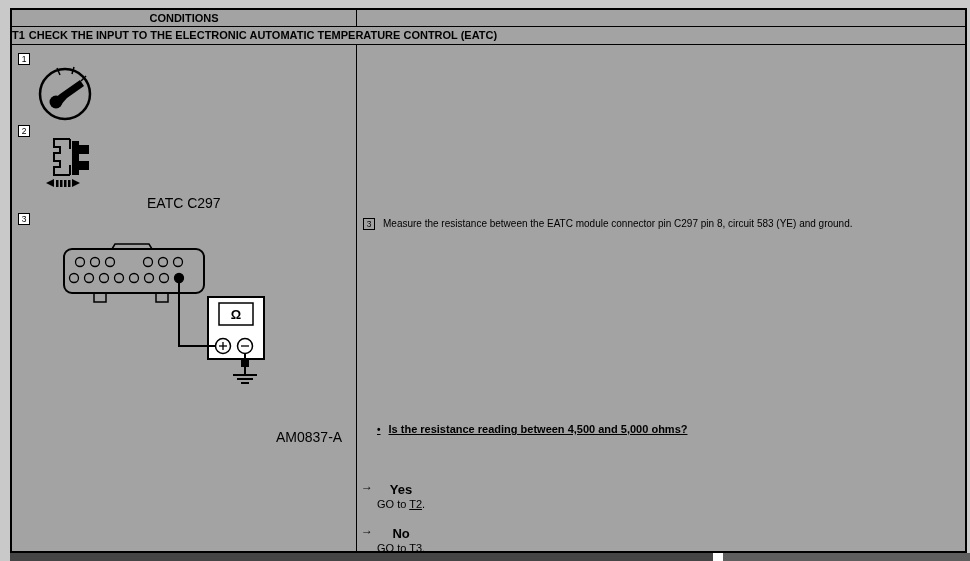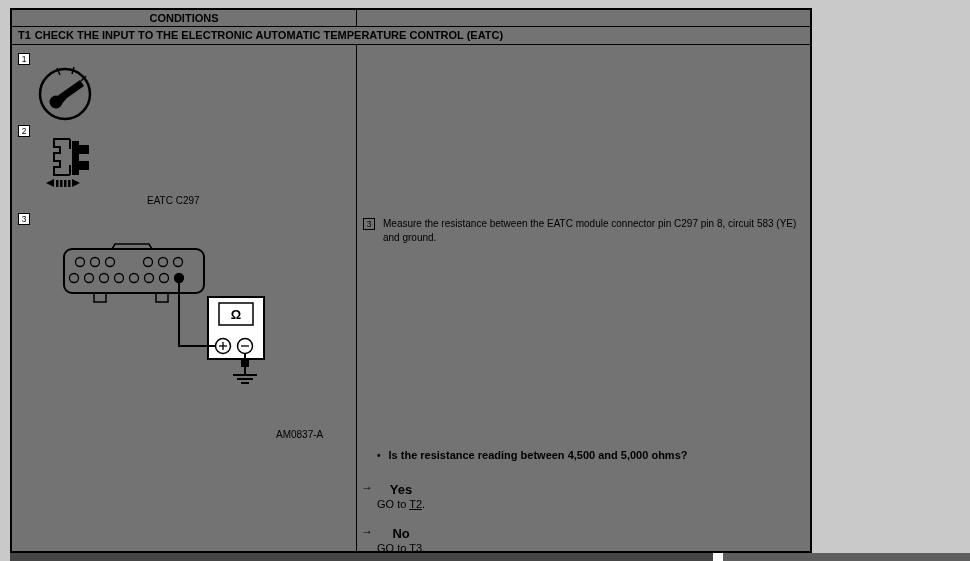--- a/index.html
+++ b/index.html
@@ -10,22 +10,22 @@
   }
   .page {
     position:relative;
     width:970px; height:561px;
     background:#c9c9c9;
     overflow:hidden;
   }
   .doc {
     position:absolute;
     left:10px; top:8px;
-    width:802px; height:545px;
-    background:#737373;
+    width:957px; height:545px;
+    background:#a3a3a3;
     border:2px solid #000;
     display:flex;
     flex-direction:column;
     color:#000;
   }
   .row-header {
     display:flex;
     flex-direction:row;
     height:17px;
     border-bottom:1px solid #000;
@@ -39,21 +39,21 @@
     overflow:hidden;
   }
   .hdr-left { width:345px; border-right:1px solid #000; }
   .hdr-right { flex:1; }
   .row-title {
     flex:0 0 auto;
     height:18px;
     border-bottom:1px solid #000;
     font-size:11px;
     line-height:17px;
-    padding-left:6px;
+    padding-left:0;
     white-space:nowrap;
     overflow:hidden;
   }
   .test-id { font-weight:bold; margin-right:4px; }
   .test-title { font-weight:bold; }
   .row-body {
     flex:1;
     display:flex;
     flex-direction:row;
     min-height:0;
@@ -72,21 +72,21 @@
     position:absolute;
     width:12px; height:12px;
     border:1px solid #000;
     font-size:8.5px;
     line-height:10px;
     text-align:center;
     background:#fff;
   }
   .fig-label {
     position:absolute;
-    font-size:10px;
+    font-size:14px;
     white-space:nowrap;
   }
   .abs { position:absolute; }
   .step-line {
     position:absolute;
     display:flex;
     align-items:flex-start;
   }
   .stepbox-inline {
     width:12px; height:12px;
@@ -244,21 +244,21 @@
 
       </div>
 
       <div class="details-cell">
 
         <div class="step-line" style="left:6px; top:172px; right:10px;">
           <div class="stepbox-inline">3</div>
           <div class="instruction-text">Measure the resistance between the EATC module connector pin C297 pin 8, circuit 583 (YE) and ground.</div>
         </div>
 
-        <div class="question-line" style="left:20px; top:404px;">
+        <div class="question-line" style="left:20px; top:378px;text-decoration:underline;">
           <span class="q-bullet">•</span><span>Is the resistance reading between 4,500 and 5,000 ohms?</span>
         </div>
 
         <div class="result-block" style="left:4px; top:437px;">
           <span class="result-arrow">→</span>
           <div class="result-label">Yes</div>
           <div class="result-goto"><span>GO to </span><span class="goto-link">T2</span><span>.</span></div>
         </div>
 
         <div class="result-block" style="left:4px; top:481px;">

